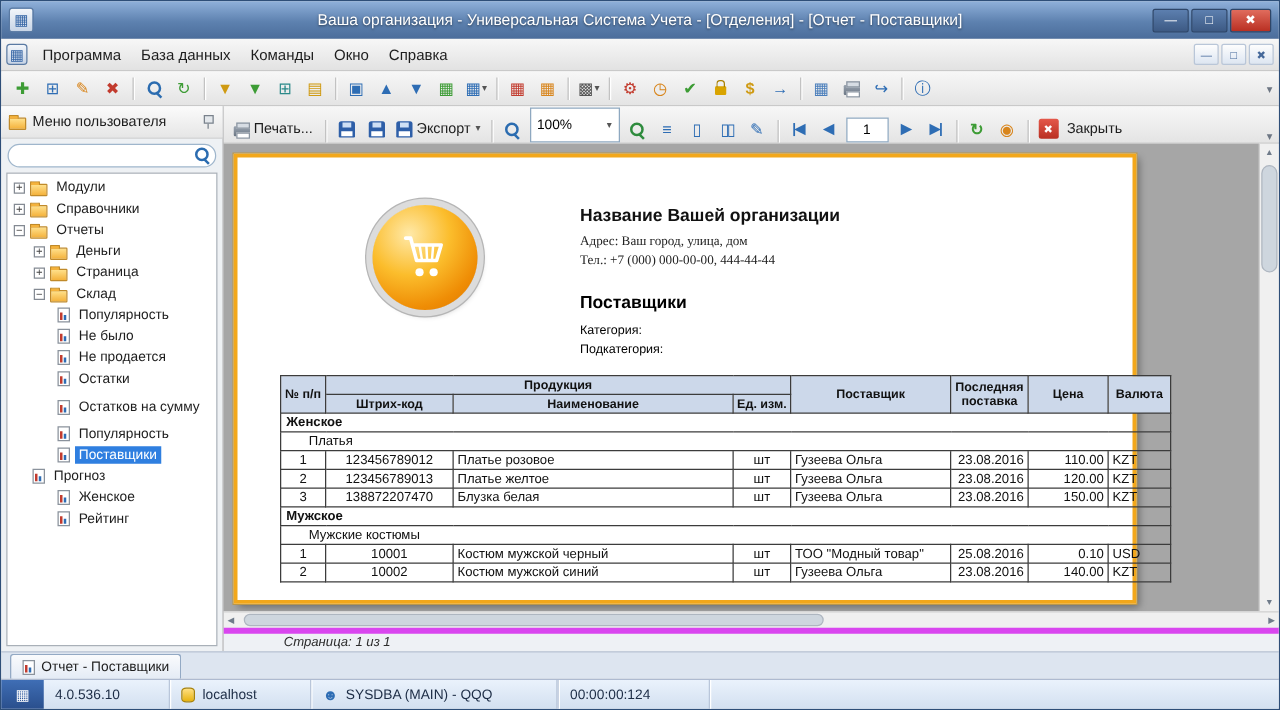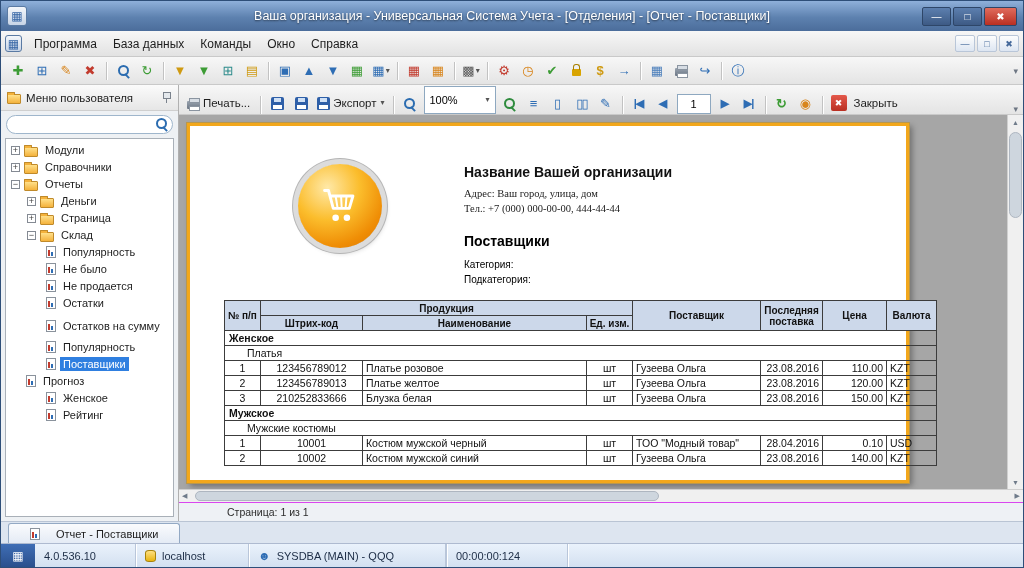--- a/index.html
+++ b/index.html
@@ -82,21 +82,21 @@
   .preview { flex:1; display:flex; flex-direction:column; min-height:0; }
   .canvas-row { flex:1; display:flex; min-height:0; }
   .canvas { flex:1; background:#a6a6a6; position:relative; overflow:hidden; }
   .page { position:absolute; top:8px; left:8px; width:722px; height:360px; background:#fff; border:3px solid #f2a71b; box-shadow:0 0 0 1px #b9974c, 3px 3px 6px rgba(0,0,0,.35); }
   .vscroll { flex:0 0 16px; background:#f0f0f0; border-left:1px solid #cfcfcf; display:flex; flex-direction:column; align-items:center; padding:1px 0; }
   .sarrow { font-size:7px; color:#6f7b8a; font-style:normal; height:12px; display:flex; align-items:center; }
   .vtrack { flex:1; width:100%; position:relative; }
   .vthumb { position:absolute; top:4px; left:1px; right:1px; height:86px; background:#ced6de; border:1px solid #aeb6c0; border-radius:7px; }
   .hscroll { flex:0 0 13px; background:#f0f0f0; border-top:1px solid #cfcfcf; position:relative; display:flex; align-items:center; justify-content:space-between; padding:0 3px; }
   .hthumb { position:absolute; left:16px; width:55%; top:1px; bottom:1px; background:#ced6de; border:1px solid #aeb6c0; border-radius:6px; }
-  .pagebar { flex:0 0 19px; background:#eef1f5; border-top:1px solid #d946ef; font-size:10.5px; display:flex; align-items:center; padding-left:48px; color:#2c2c2c; }
+  .pagebar { flex:0 0 19px; background:#eef1f5; border-top:5px solid #d946ef; font-size:10.5px; display:flex; align-items:center; padding-left:48px; color:#2c2c2c;font-style:italic; }
 
   
   .report-head { display:flex; padding-top:38px; }
   .logo { width:84px; height:84px; border-radius:50%; margin-left:108px; flex:0 0 84px;
           background:radial-gradient(circle at 35% 28%, #ffe9a8 0%, #fbbd2c 40%, #ef8d05 72%, #d97400 100%);
           box-shadow:0 0 0 5px #dcdcdc, 0 0 0 6px #b5b5b5, 2px 3px 6px rgba(0,0,0,.45);
           display:flex; align-items:center; justify-content:center; }
   .htext { margin-left:82px; }
   .org { font-size:14px; font-weight:bold; color:#111; margin-bottom:7px; }
   .hline { font-size:10.5px; color:#222; line-height:1.4;font-family:Liberation Serif, serif; }
@@ -104,21 +104,21 @@
   .cat { font-size:10px; line-height:1.45; }
   .rtable { border-collapse:collapse; table-layout:fixed; margin:13px 0 0 34px; width:712px; font-size:10.5px; color:#111; }
   .rtable th, .rtable td { border:1px solid #3c3c3c; padding:1px 3px; height:15px; overflow:hidden; white-space:nowrap; }
   .rtable thead th { background:#ccd8ea; font-weight:bold; text-align:center; font-size:10px; white-space:normal; line-height:1.1; padding:1px 2px; }
   .sec td { font-weight:bold; padding-left:4px; }
   .subsec td { font-weight:normal; padding-left:22px; }
   .ac{text-align:center}.ar{text-align:right}.al{text-align:left}
 
   
   .tabbar { flex:0 0 22px; background:#dde5f0; border-top:1px solid #b9c4d4; display:flex; align-items:flex-end; padding:0 7px; }
-  .tab { height:20px; display:flex; align-items:center; gap:16px; background:linear-gradient(#fafbfd,#e4ebf5); border:1px solid #93a9c4; border-bottom:none; border-radius:3px 3px 0 0; padding:0 21px; font-size:11px; color:#1d1d1d; }
+  .tab { height:20px; display:flex; align-items:center; gap:5px; background:linear-gradient(#fafbfd,#e4ebf5); border:1px solid #93a9c4; border-bottom:none; border-radius:3px 3px 0 0; padding:0 9px; font-size:11px; color:#1d1d1d; }
   .statusbar { flex:0 0 24px; background:linear-gradient(#eaf2fc,#d3e0f0); border-top:1px solid #aebad0; display:flex; align-items:center; font-size:11px; color:#1c2c45; }
   .sseg { display:flex; align-items:center; gap:6px; padding:0 9px; height:100%; white-space:nowrap; }
   .ssep { width:1px; height:100%; background:#b9c6da; box-shadow:1px 0 0 #fff; flex:0 0 1px; }
   .sblue { width:34px; height:100%; background:linear-gradient(#3f6eb5,#2a4f8d); display:flex; align-items:center; justify-content:center; color:#fff; font-size:12px; }
   .fill { flex:1; }
 </style>
 </head>
 <body>
 
 <div class="window">
@@ -474,41 +474,41 @@
                     <td class="ac">123456789013</td>
                     <td class="al">Платье желтое</td>
                     <td class="ac">шт</td>
                     <td class="al">Гузеева Ольга</td>
                     <td class="ar">23.08.2016</td>
                     <td class="ar">120.00</td>
                     <td class="al">KZT</td>
                   </tr>
                   <tr>
                     <td class="ac">3</td>
-                    <td class="ac">210252833666</td>
+                    <td class="ac">138872207470</td>
                     <td class="al">Блузка белая</td>
                     <td class="ac">шт</td>
                     <td class="al">Гузеева Ольга</td>
                     <td class="ar">23.08.2016</td>
                     <td class="ar">150.00</td>
                     <td class="al">KZT</td>
                   </tr>
                   <tr class="sec">
                       <td colspan="8">Мужское</td>
                     </tr>
                   <tr class="subsec">
                       <td colspan="8">Мужские костюмы</td>
                     </tr>
                   <tr>
                     <td class="ac">1</td>
                     <td class="ac">10001</td>
                     <td class="al">Костюм мужской черный</td>
                     <td class="ac">шт</td>
                     <td class="al">ТОО "Модный товар"</td>
-                    <td class="ar">28.04.2016</td>
+                    <td class="ar">25.08.2016</td>
                     <td class="ar">0.10</td>
                     <td class="al">USD</td>
                   </tr>
                   <tr>
                     <td class="ac">2</td>
                     <td class="ac">10002</td>
                     <td class="al">Костюм мужской синий</td>
                     <td class="ac">шт</td>
                     <td class="al">Гузеева Ольга</td>
                     <td class="ar">23.08.2016</td>

